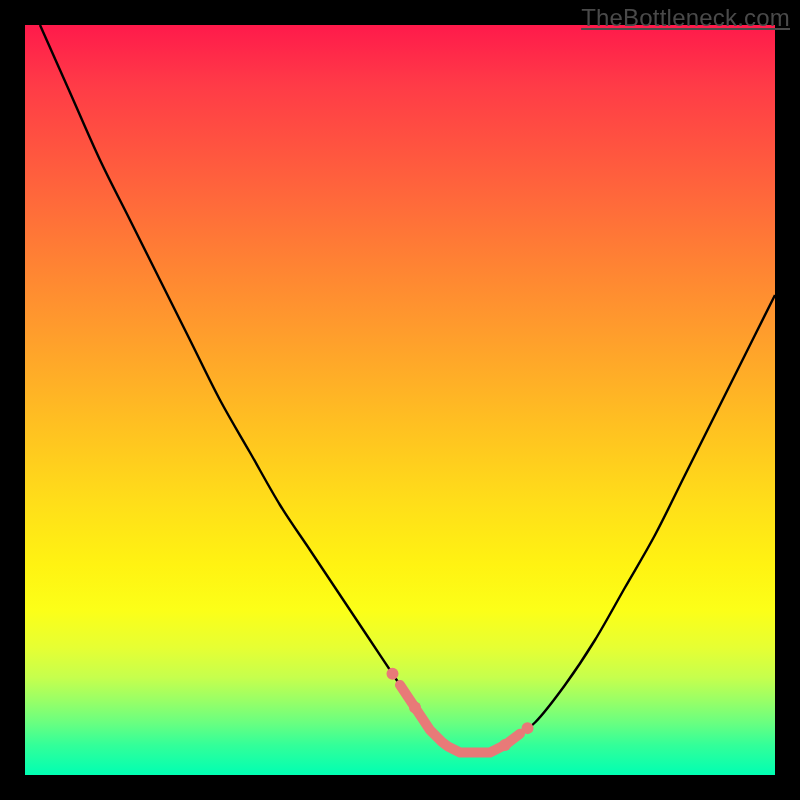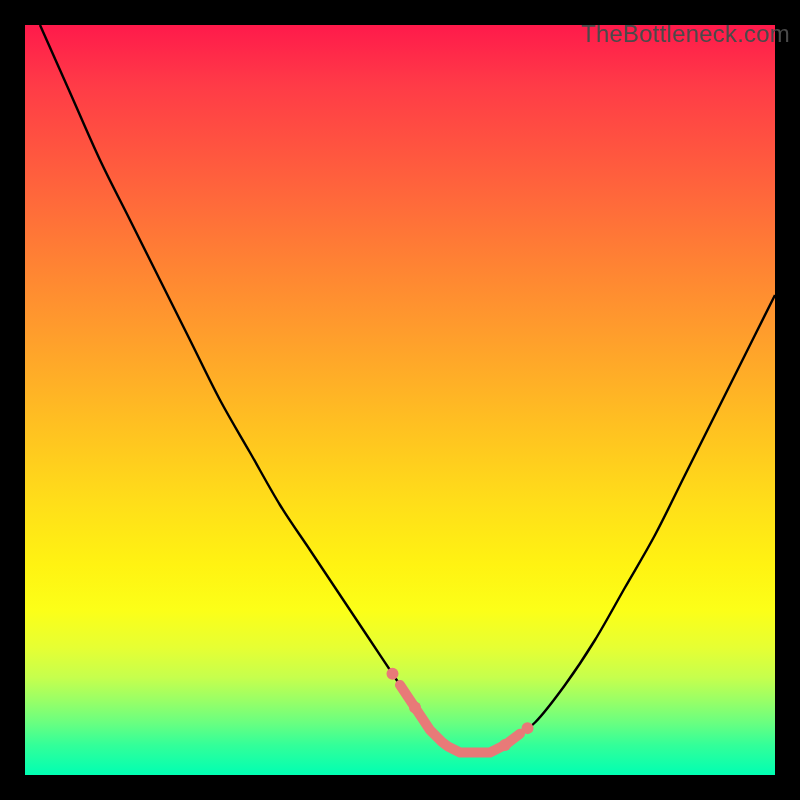--- a/index.html
+++ b/index.html
@@ -37,27 +37,28 @@
       #fcff18 78%,
       #e6ff33 83%,
       #c6ff4d 87%,
       #9aff66 90%,
       #6aff80 93%,
       #33ff99 96%,
       #00ffb3 100%);
   }
   .watermark {
     position: absolute;
-    top: 20px;
+    top: 4px;
     right: 10px;
     color: #4a4a4a;
     font-size: 24px;
     font-weight: 500;
     letter-spacing: 0.2px;
     user-select: none;
+    text-decoration: underline;
   }
   svg.curve {
     position: absolute;
     left: 0; top: 0;
     width: 750px; height: 750px;
     overflow: visible;
   }
   .main-curve {
     fill: none;
     stroke: #000;

